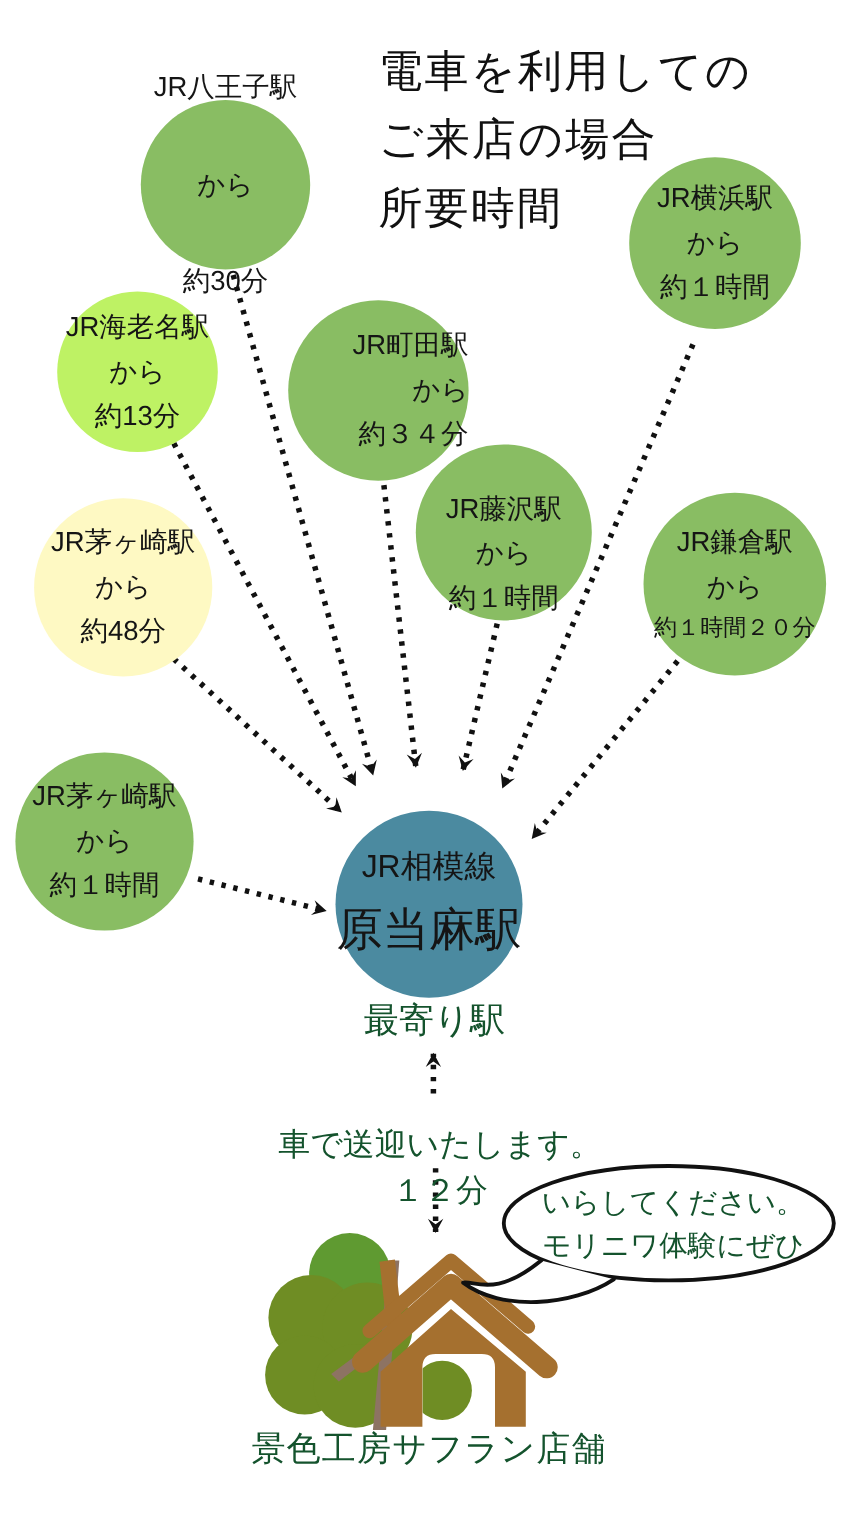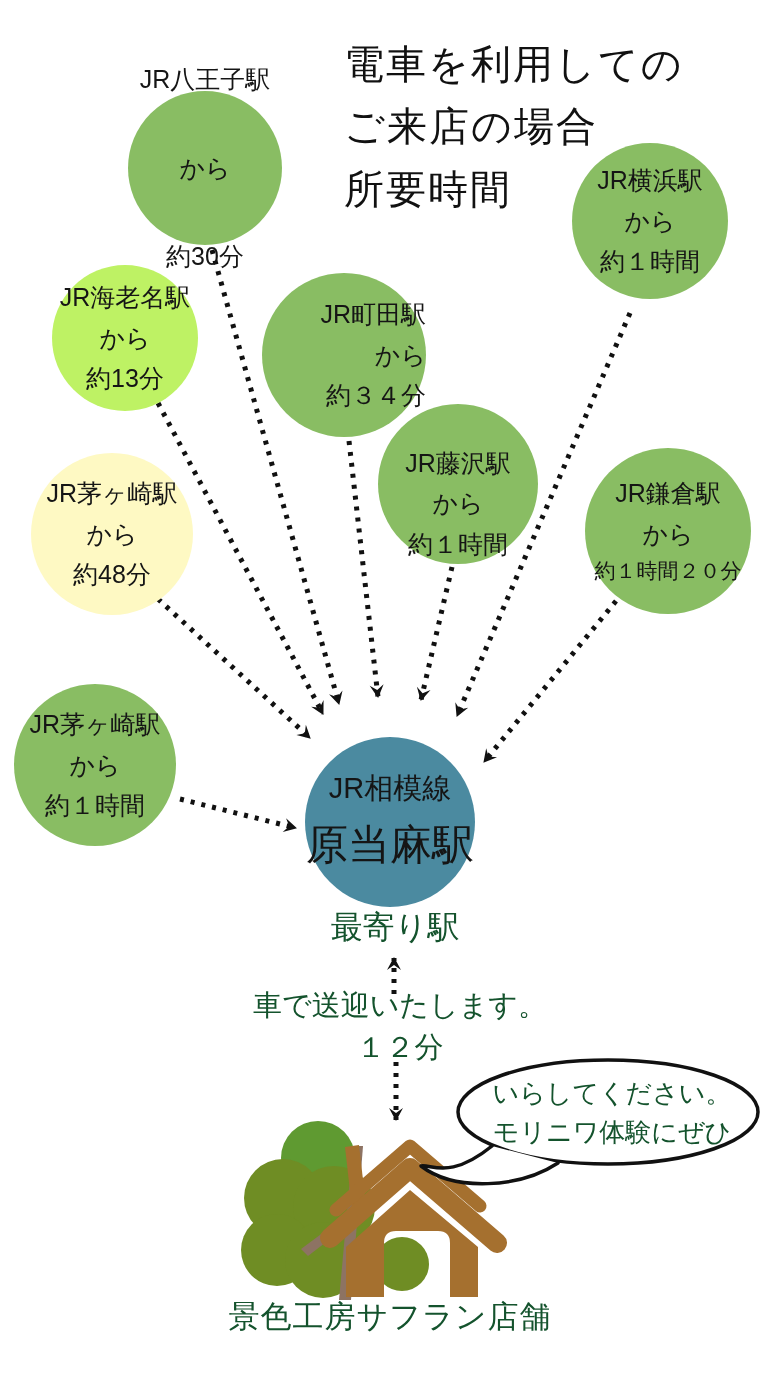--- a/index.html
+++ b/index.html
@@ -23,21 +23,21 @@
   .c-chigasaki{left:31px;top:453px;width:162px;height:162px;}
   .c-oiso{left:14px;top:684px;width:162px;height:162px;}
   .time-small{font-size:21px;white-space:nowrap;}
   
   .c-dest{left:305px;top:737px;width:170px;height:170px;}
   .dest-line{font-size:29px;}
   .dest-station{font-size:42px;}
   
   .txt{position:absolute;z-index:3;text-align:center;color:#14532d;}
   .t-nearest{left:280px;top:906px;width:230px;font-size:32px;}
-  .t-shuttle{left:220px;top:984px;width:360px;font-size:29px;line-height:1.45;}
+  .t-shuttle{left:220px;top:1020px;width:360px;font-size:29px;line-height:1.45;}
   .t-bubble{left:478px;top:1074px;width:268px;font-size:26px;line-height:1.5;text-align:center;}
   .t-shop{left:210px;top:1296px;width:360px;font-size:31px;letter-spacing:1px;}
   .dotted{stroke:#111;stroke-width:5;stroke-dasharray:4 7;fill:none;}
 </style>
 </head>
 <body>
 
 <div class="canvas">
 
   <svg class="layer-svg" width="774" height="1376" viewBox="0 0 774 1376">

